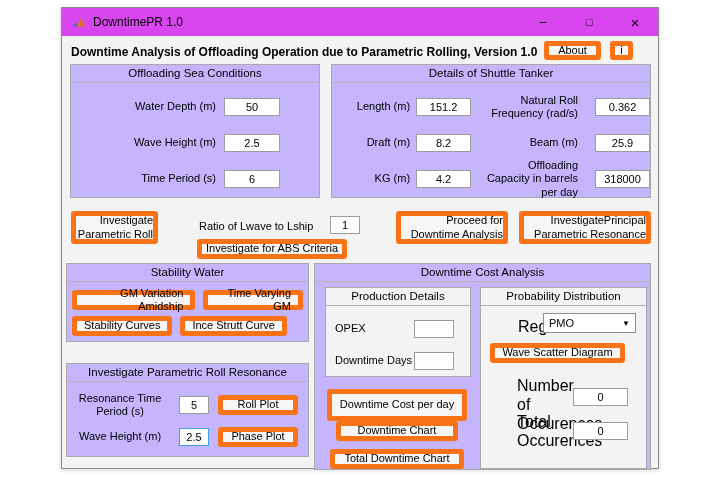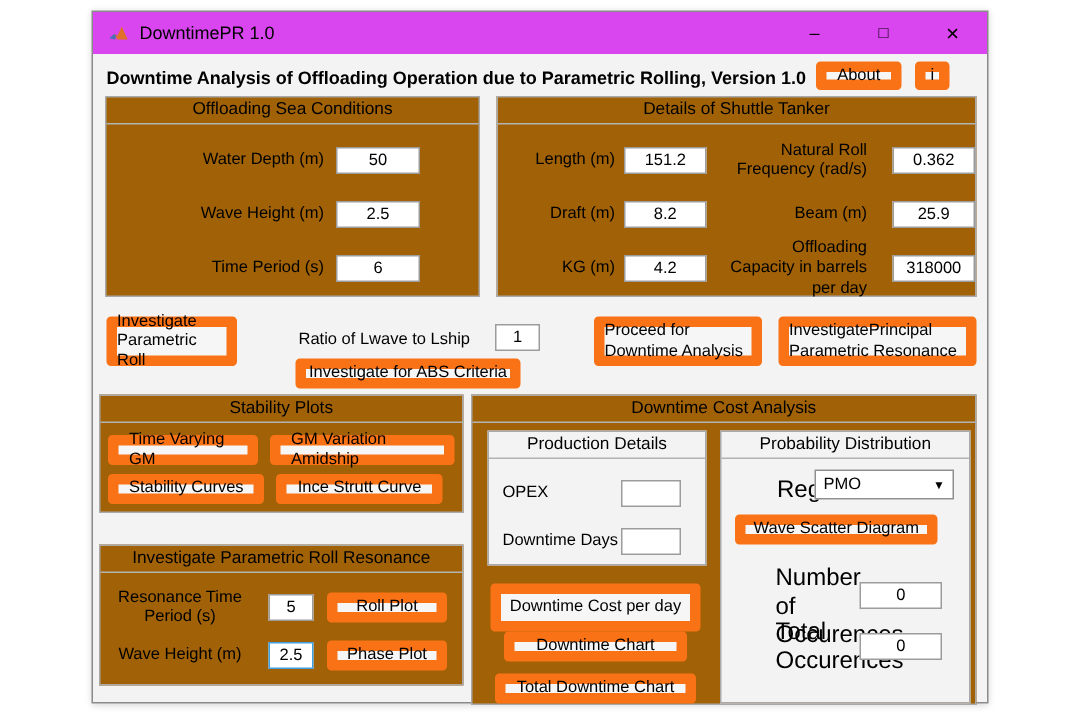--- a/index.html
+++ b/index.html
@@ -14,28 +14,28 @@
   .app-icon { margin-left:9px; width:16px; height:16px; display:flex; align-items:center; justify-content:center; }
   .win-title { margin-left:6px; font-size:12px; }
   .caption-buttons { margin-left:auto; display:flex; height:100%; }
   .cap-btn { width:46px; height:100%; display:flex; align-items:center; justify-content:center;
              font-size:12px; cursor:default; }
   .cap-btn.max { font-size:11px; }
   .cap-btn.close { font-size:15px; }
 
   
   .header-title { position:absolute; left:9px; top:37px; font-size:12px; font-weight:bold; }
-  .btn { background:#f6f6f6; border:7px solid #f97316; border-radius:3px; font-size:11px;
+  .btn { background:#f6f6f6; border:5px solid #f97316; border-radius:3px; font-size:11px;
          font-family:inherit; display:flex; align-items:center; justify-content:center;
-         text-align:left; line-height:1.2; cursor:default; position:absolute; }
+         text-align:right; line-height:1.2; cursor:default; position:absolute; }
   .about-btn { left:482px; top:33px; width:57px; height:19px; }
   .info-btn  { left:548px; top:33px; width:23px; height:19px; }
 
   
-  .panel { position:absolute; border:1px solid #a9a9a9; background:#a16207; }
+  .panel { position:absolute; border:1px solid #a9a9a9; background:#c4b5fd; }
   .panel-title { height:18px; line-height:17px; text-align:center; font-size:11.5px;
                  border-bottom:1px solid #b3b3b3; }
   #panel-sea       { left:8px;   top:56px;  width:250px; height:134px; }
   #panel-tanker    { left:269px; top:56px;  width:320px; height:134px; }
   #panel-stability { left:4px;   top:255px; width:243px; height:79px; }
   #panel-resonance { left:4px;   top:355px; width:243px; height:94px; }
   #panel-downtime  { left:252px; top:255px; width:337px; height:207px; }
   .subpanel { position:absolute; border:1px solid #a9a9a9; background:#f3f3f3; }
   #sub-production  { left:10px;  top:23px;  width:146px; height:90px; }
   #sub-probability { left:165px; top:23px;  width:167px; height:182px; }
@@ -158,25 +158,25 @@
   </div>
 
   <button class="btn" id="btn-investigate-pr">Investigate Parametric Roll</button>
   <span class="ratio-label">Ratio of Lwave to Lship</span>
   <input class="field w30 ratio-input" value="1" style="">
   <button class="btn" id="btn-abs">Investigate for ABS Criteria</button>
   <button class="btn" id="btn-proceed">Proceed for Downtime Analysis</button>
   <button class="btn" id="btn-principal">InvestigatePrincipal Parametric Resonance</button>
 
   <div class="panel" id="panel-stability">
-    <div class="panel-title">Stability Plots</div>
+    <div class="panel-title">Stability Water</div>
     <div class="stab-rows">
       <div class="stab-row">
+        <button class="btn stab-btn">GM Variation Amidship</button>
         <button class="btn stab-btn">Time Varying GM</button>
-        <button class="btn stab-btn">GM Variation Amidship</button>
       </div>
       <div class="stab-row">
         <button class="btn stab-btn">Stability Curves</button>
         <button class="btn stab-btn">Ince Strutt Curve</button>
       </div>
     </div>
   </div>
 
   <div class="panel" id="panel-resonance">
     <div class="panel-title">Investigate Parametric Roll Resonance</div>

